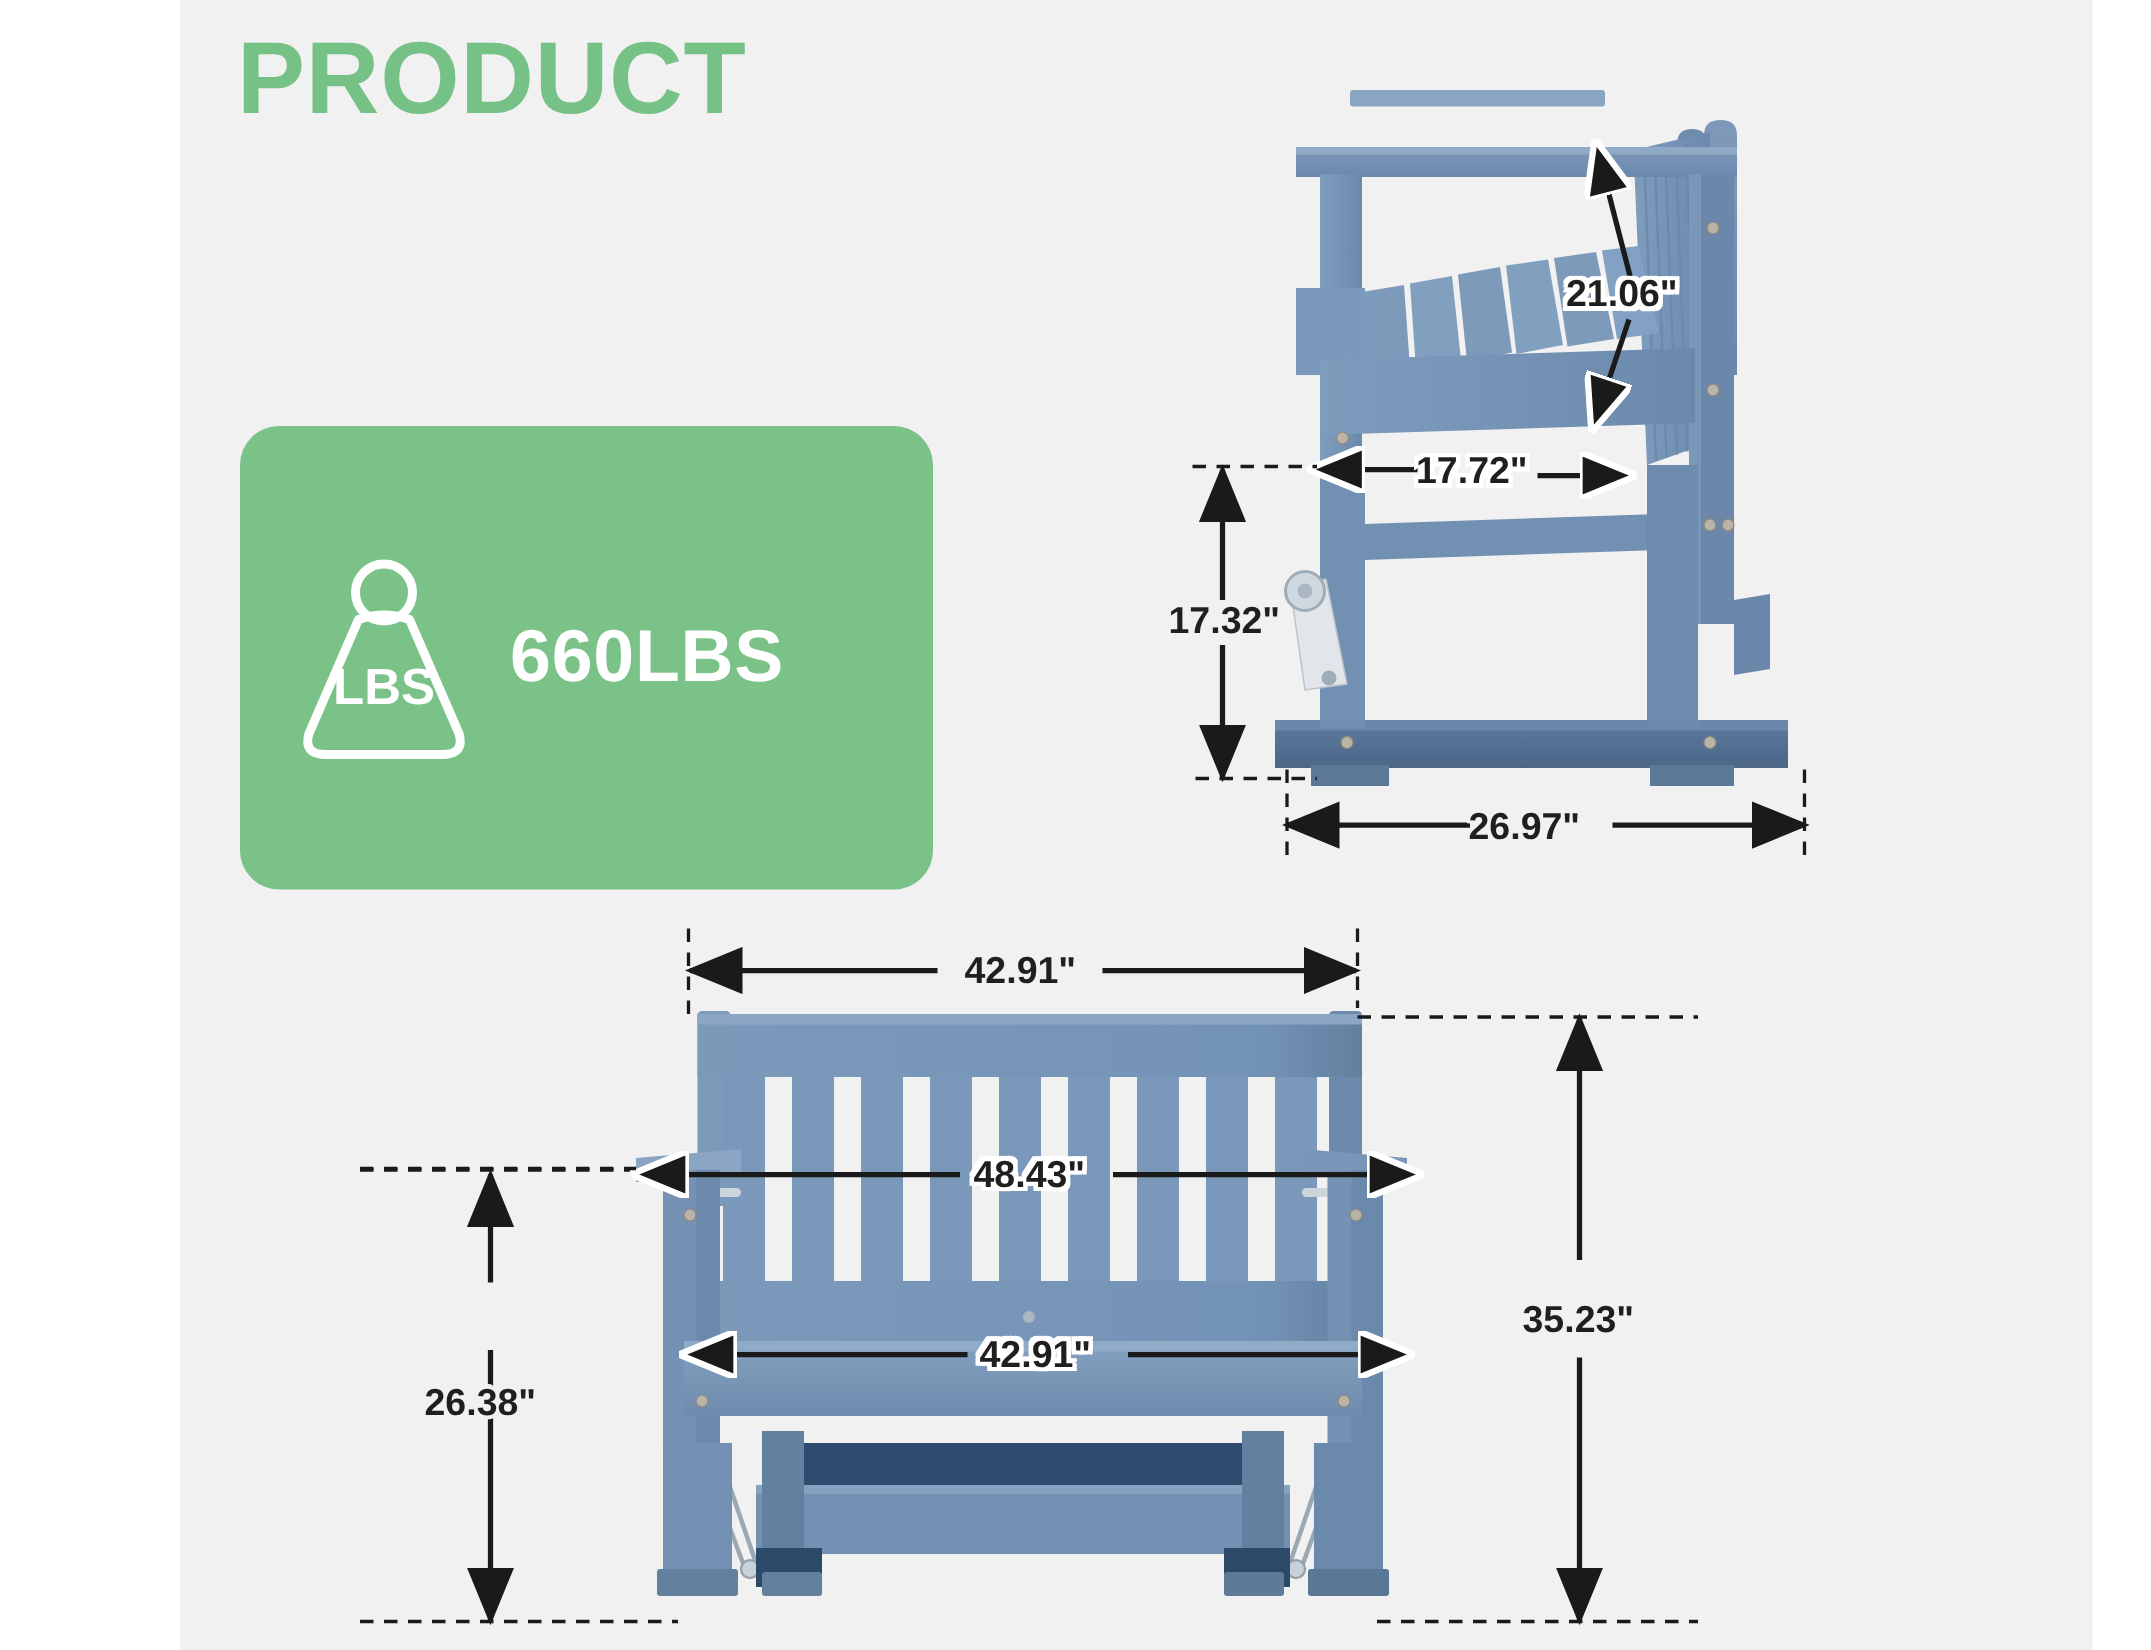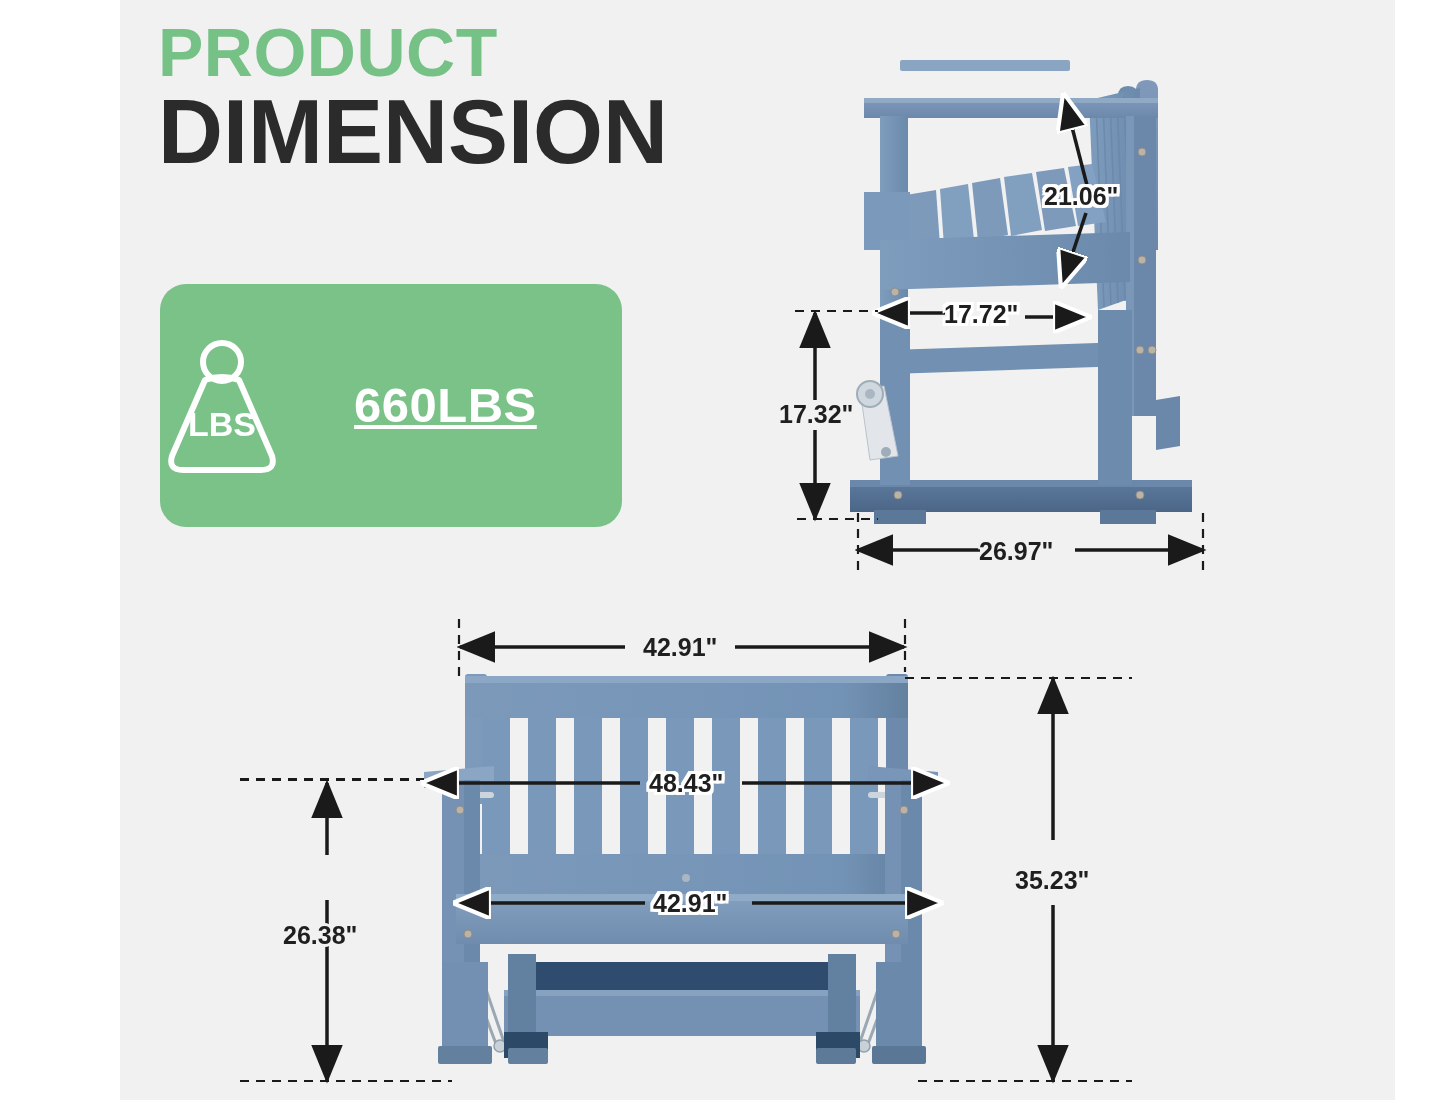--- a/index.html
+++ b/index.html
@@ -52,39 +52,38 @@
     line-height: 1.02;
     margin: 0;
   }
 
   
   #load-badge {
     position: absolute;
     left: 160px;
     top: 284px;
     width: 462px;
-    height: 243px;
+    height: 309px;
     background: #7ac288;
     border-radius: 26px;
     display: flex;
     align-items: center;
     box-sizing: border-box;
-    gap: 48px;
+    padding-left: 34px;
   }
   #weight-icon {
     width: 124px;
     height: 140px;
     flex: 0 0 auto;
     margin-right: 22px;
   }
   #badge-text {
     display: flex;
     justify-content: flex-end;
     color: #ffffff;
-    text-decoration: underline;
   }
   #badge-lbs {
     font-size: 49px;
     font-weight: bold;
     letter-spacing: 0.5px;
     line-height: 1.06;
   }
   #badge-max {
     font-size: 33px;
     font-weight: normal;
@@ -128,21 +127,20 @@
 </style>
 </head>
 <body>
 
 <div id="page">
 
   <div id="panel"></div>
 
   <div id="heading">
     <div id="title-product">PRODUCT</div>
-    <div id="title-dimension">DIMENSION</div>
   </div>
 
   <div id="load-badge">
     <svg id="weight-icon" viewBox="0 0 124 140">
       <circle cx="62" cy="26" r="19" fill="none" stroke="#ffffff" stroke-width="6"></circle>
       <path d="M 45 44 Q 62 38 79 44 L 112 120 Q 116 134 101 134 L 23 134 Q 8 134 12 120 Z" fill="none" stroke="#ffffff" stroke-width="6" stroke-linejoin="round"></path>
       <text x="62" y="100" font-family="Liberation Sans, sans-serif" font-size="34" font-weight="bold" fill="#ffffff" text-anchor="middle">LBS</text>
     </svg>
     <div id="badge-text">
       <div id="badge-lbs">660LBS</div>

